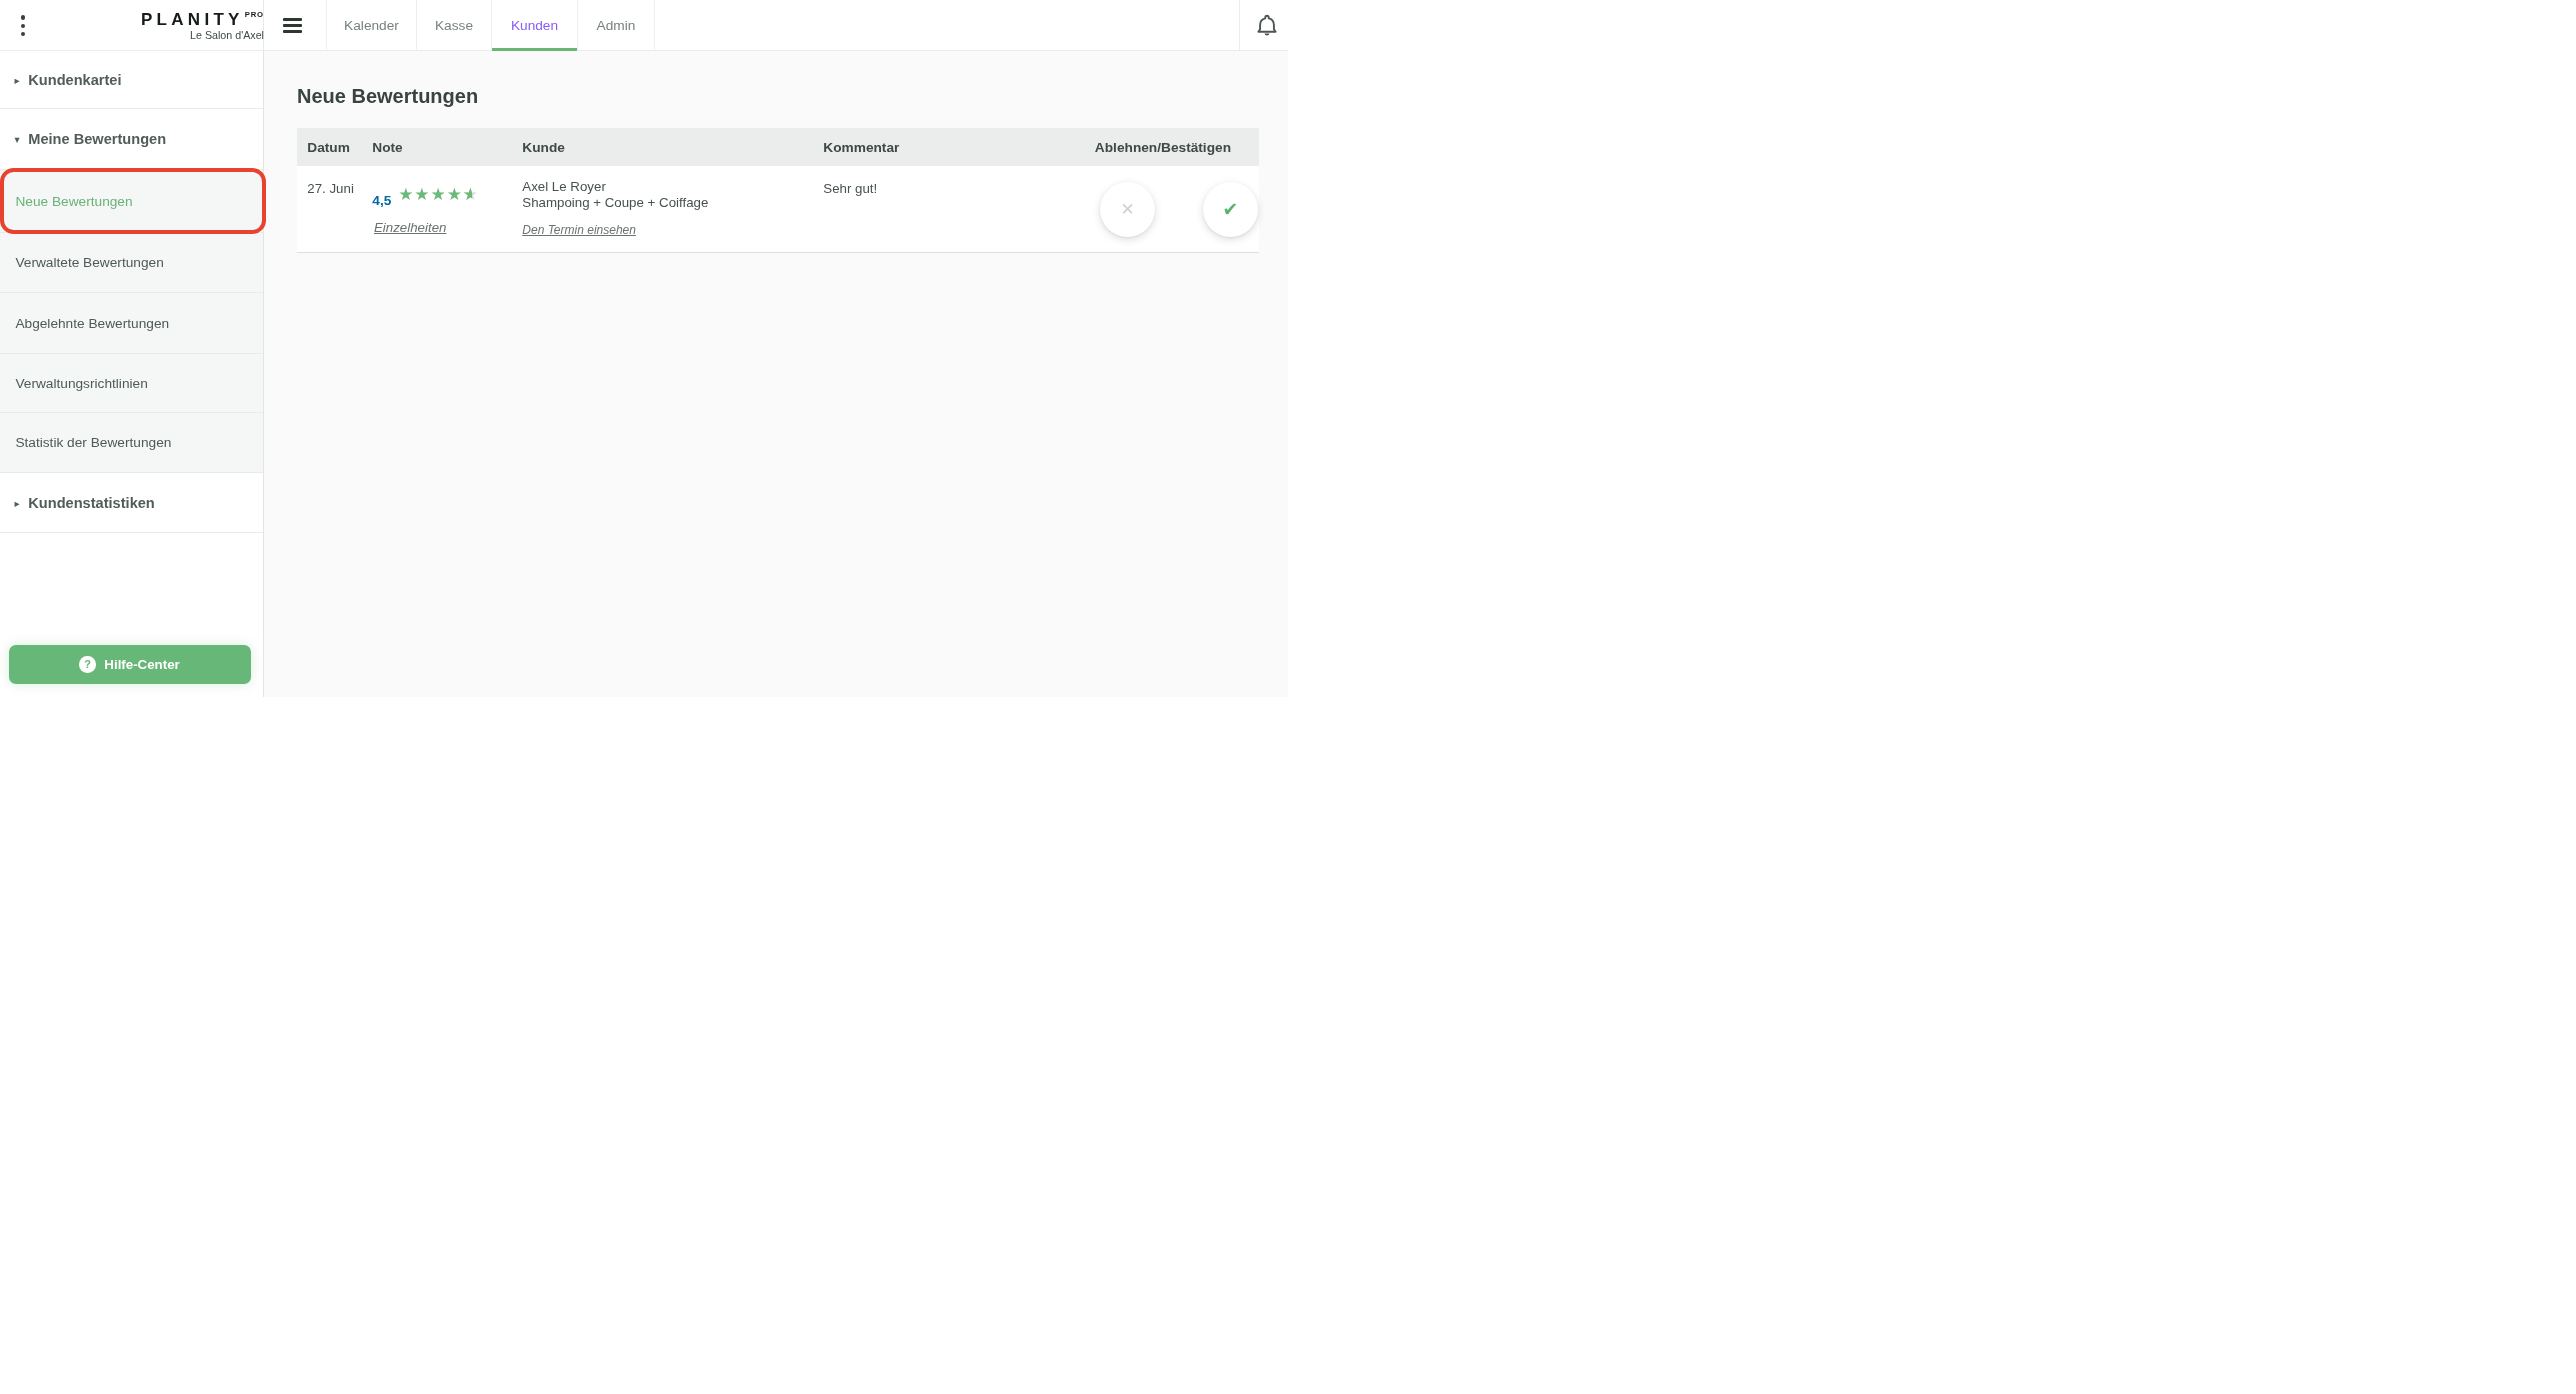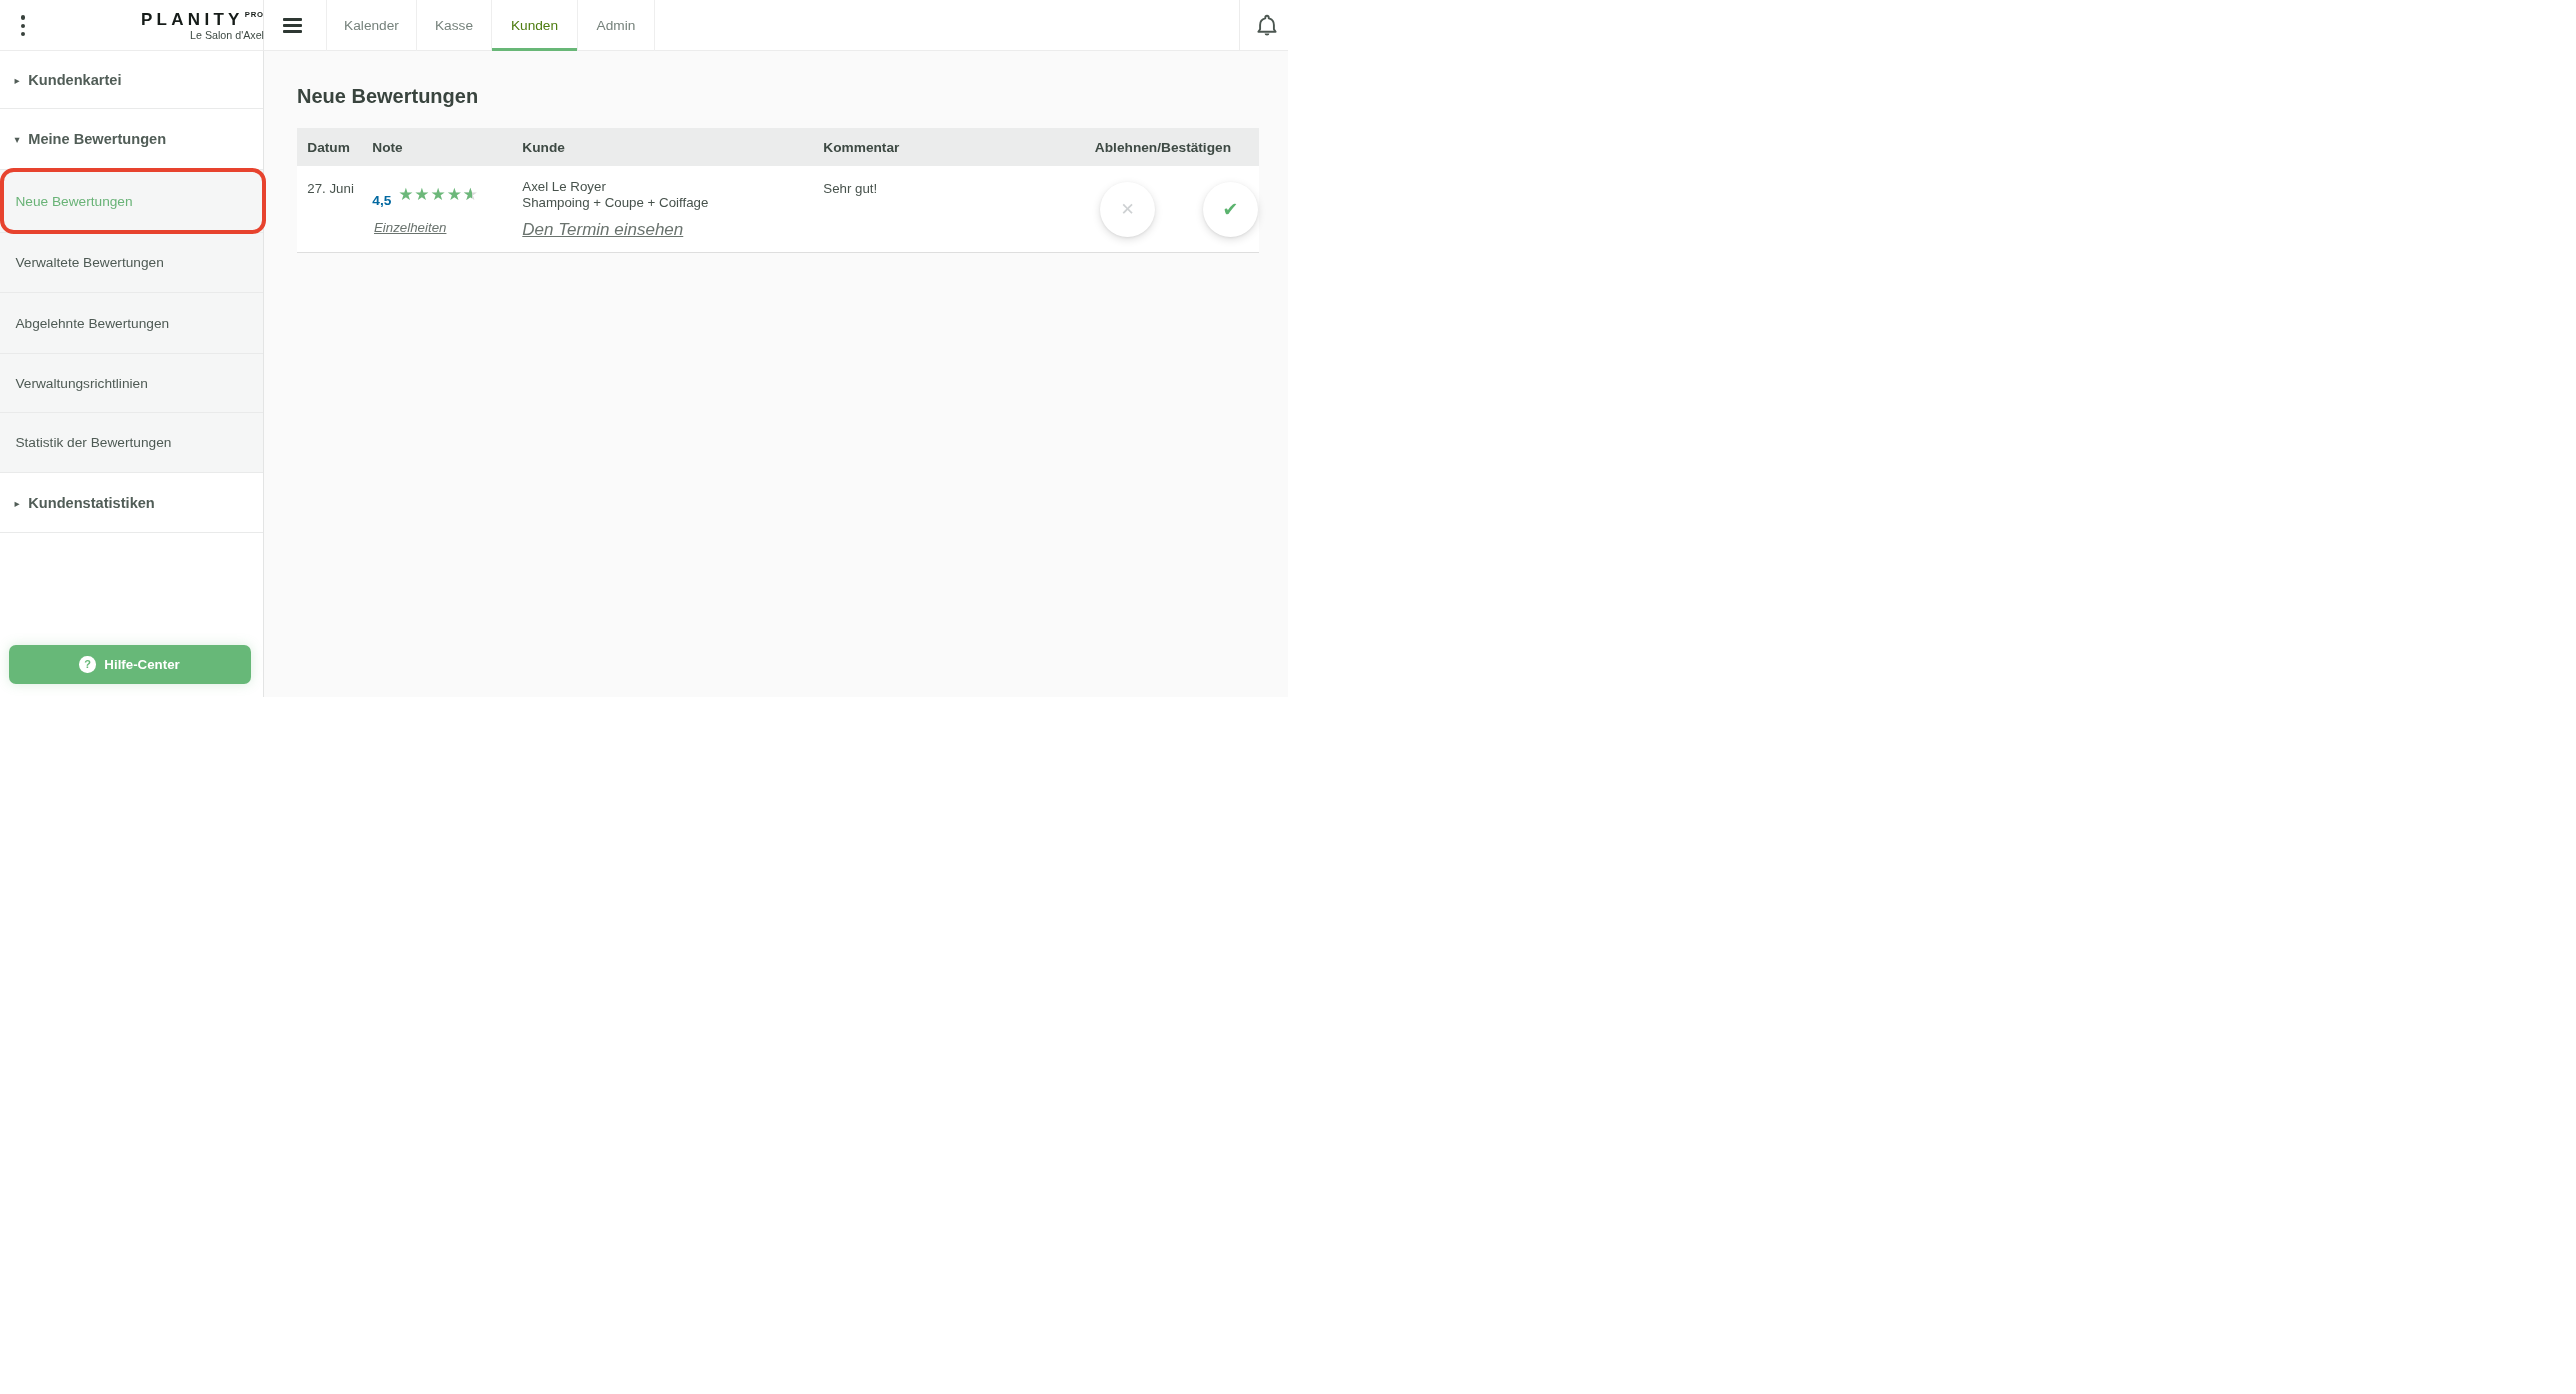--- a/index.html
+++ b/index.html
@@ -25,21 +25,21 @@
 
   .hamburger { position:absolute; left:283px; top:18px; width:19px; height:14.6px; cursor:pointer;
                display:flex; flex-direction:column; justify-content:space-between; }
   .hamburger i { display:block; height:2.6px; background:#2e3833; border-radius:0.9px; }
 
   .tabs { position:absolute; left:326px; top:0; height:51px; display:flex; }
   .tab { height:51px; line-height:51px; text-align:center; font-size:13.7px; color:#76827c;
          border-left:0.9px solid #eeeeee; position:relative; cursor:pointer; }
   .tab:last-child { border-right:0.9px solid #eeeeee; }
   .tab-kalender { width:90px; } .tab-kasse { width:75px; } .tab-kunden { width:86px; } .tab-admin { width:78px; }
-  .tab.active { color:#4d7c0f; }
+  .tab.active { color:#8b5cf6; }
   .tab.active::after { content:""; position:absolute; left:0; right:0; bottom:0; height:3.4px; background:#68b777; }
 
   .bell-sep { position:absolute; left:1239px; top:0; width:0.9px; height:51px; background:#ececec; }
   .bell { position:absolute; left:1255px; top:13px; width:24px; height:26px; cursor:pointer; }
 
   
   .sidebar { position:absolute; left:0; top:51px; width:264px; bottom:0;
              background:#fff; border-right:0.9px solid #e3e4e4; z-index:1; }
   .sb-row { display:flex; align-items:center; border-bottom:0.9px solid #e9eaea; }
   .sb-group { height:58px; padding-left:14.6px; background:#fff; cursor:pointer; }
@@ -82,21 +82,21 @@
   .trow .c-note { padding-top:14.6px; }
   .note-line { display:flex; align-items:center; gap:6.9px; }
   .rating-num { color:#0369a1; font-weight:700; font-size:13.7px;margin-top:12px; }
   .stars { display:flex; font-size:17px; letter-spacing:0.9px; line-height:19px; }
   .star { color:#6cb87a; }
   .star.half { position:relative; color:#d9d9d9; }
   .star.half .star-fill { position:absolute; left:0; top:0; width:55%; overflow:hidden; color:#6cb87a; }
   .link { font-style:italic; text-decoration:underline; color:#6a736e; cursor:pointer; display:inline-block; }
   .details-link { margin-top:12px; margin-left:1.7px; font-size:13.3px; }
   .trow .c-kunde { padding-top:13px; line-height:16.3px; }
-  .appt-link { margin-top:10.3px; font-size:17px; }
+  .appt-link { margin-top:10.3px; font-size:12px; }
   .trow .c-komm { padding-top:14.6px; }
   .trow .c-action { display:flex; align-items:center; gap:48px; padding-left:56px; }
   .circle-btn { width:55px; height:55px; border-radius:50%; background:#fff; border:none; cursor:pointer;
                 display:flex; align-items:center; justify-content:center; font-family:inherit;
                 box-shadow:0 2.6px 8.6px rgba(0,0,0,0.13), 0 0.9px 2.6px rgba(0,0,0,0.07); }
   .cross-glyph { color:#ced1d3; font-size:17px; font-weight:900; }
   .check-glyph { color:#5bb36e; font-size:19px; }
 </style>
 </head>
 <body>

